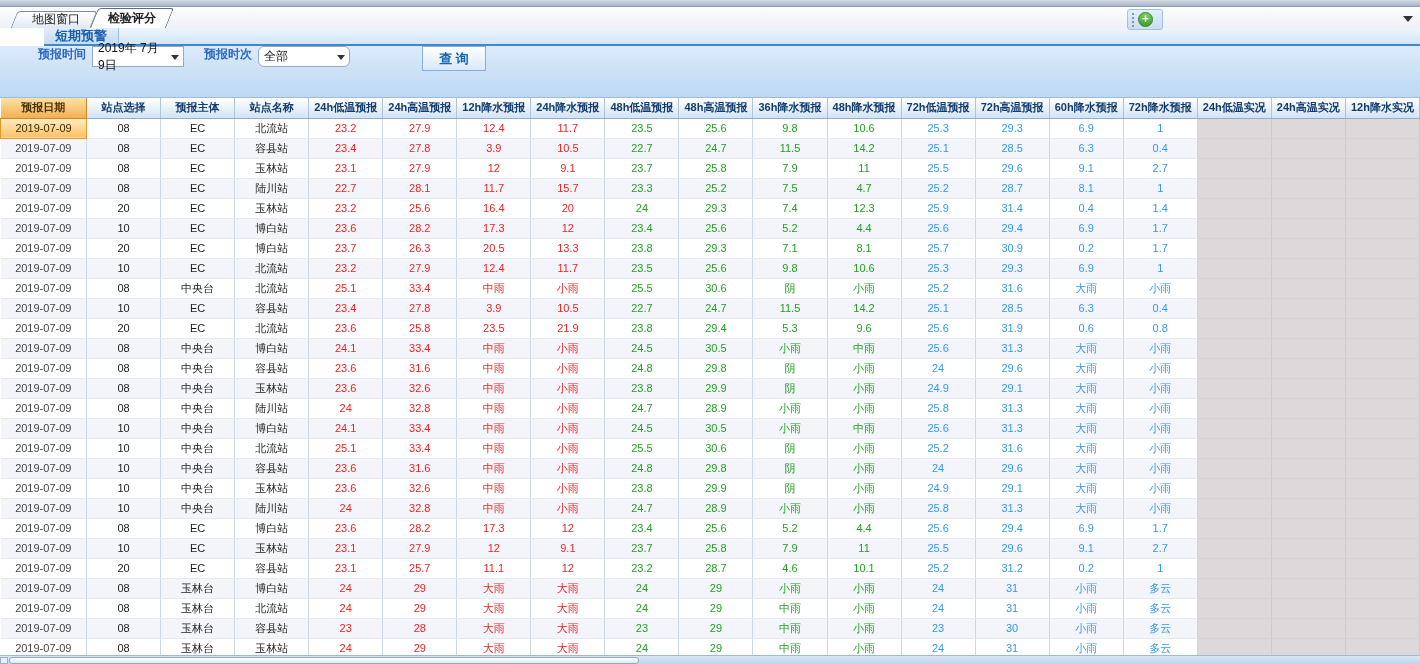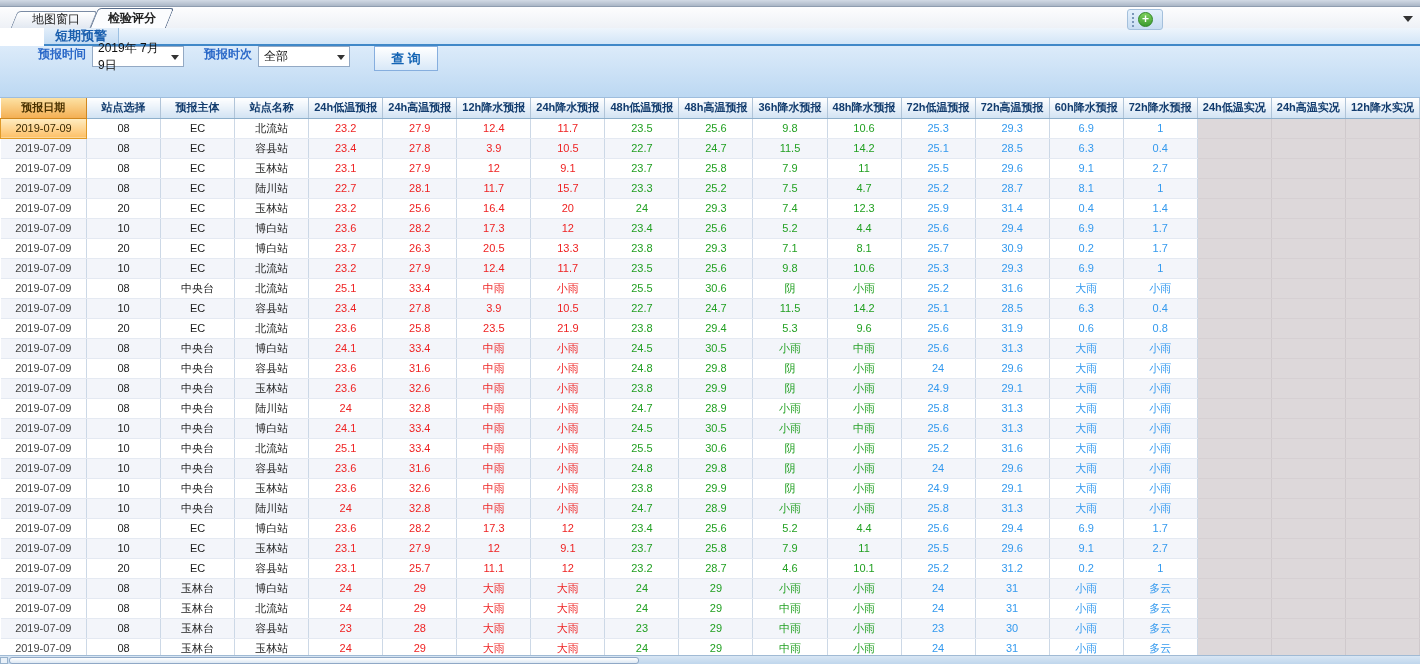--- a/index.html
+++ b/index.html
@@ -25,21 +25,21 @@
 
   
   .subtab-row { height:18px; background:linear-gradient(#eef5fc,#d2e5f7); border-bottom:2px solid #4088c8; display:flex;margin-left:44px; }
   .subtab { height:16px; line-height:16px; padding:0 11px; font-size:13px; font-weight:bold; color:#1a5fae; background:linear-gradient(#e2eefa,#c4dcf3); border-right:1px solid #9cc0e2; cursor:default; }
 
   
   .controls { height:52px; background:linear-gradient(#dcebfa,#bcd8f2); border-bottom:1px solid #9ebddd; display:flex; align-items:flex-start; padding-left:38px; }
   .ctl-label { font-size:12px; font-weight:bold; color:#2a68c8; margin-right:6px; }
   .combo { position:relative; height:21px; background:#fff; border:1px solid #93a9c4; display:flex; align-items:center; font-size:12px; color:#111; padding:0 18px 0 5px; cursor:pointer; }
   .combo-date { width:92px; margin-right:20px; }
-  .combo-station { width:92px; margin-right:24px; }
+  .combo-station { width:92px; margin-right:72px;border-radius:6px; }
   .combo .caret { position:absolute; right:4px; top:8px; width:0; height:0; border-left:4px solid transparent; border-right:4px solid transparent; border-top:5px solid #333; }
   .query-btn { width:64px; height:25px; border:1px solid #86aede; border-radius:0; background:linear-gradient(#ffffff,#d8e8f8); color:#1464b4; font-size:13px; font-weight:bold; font-family:inherit; cursor:pointer; }
 
   
   table.grid { border-collapse:collapse; table-layout:fixed; width:1420px; background:#fff; }
   .grid th { height:20px; font-size:11px; font-weight:bold; color:#123c6e; text-align:center;
     background:linear-gradient(#ffffff 0%,#e9f1f9 50%,#d2e3f3 100%);
     border-right:1px solid #b0c4d8; border-bottom:1px solid #8fb0cc; overflow:hidden; white-space:nowrap; cursor:pointer; }
   .grid th.first { background:linear-gradient(#fde2a4,#f4b054); border-right:1px solid #d08820; border-bottom:1px solid #d08820; color:#4a3200; }
   .grid td { height:20px; font-size:11px; text-align:center; border-right:1px solid #ccd8e6; border-bottom:1px solid #e4e9f2; overflow:hidden; white-space:nowrap; cursor:default; }

